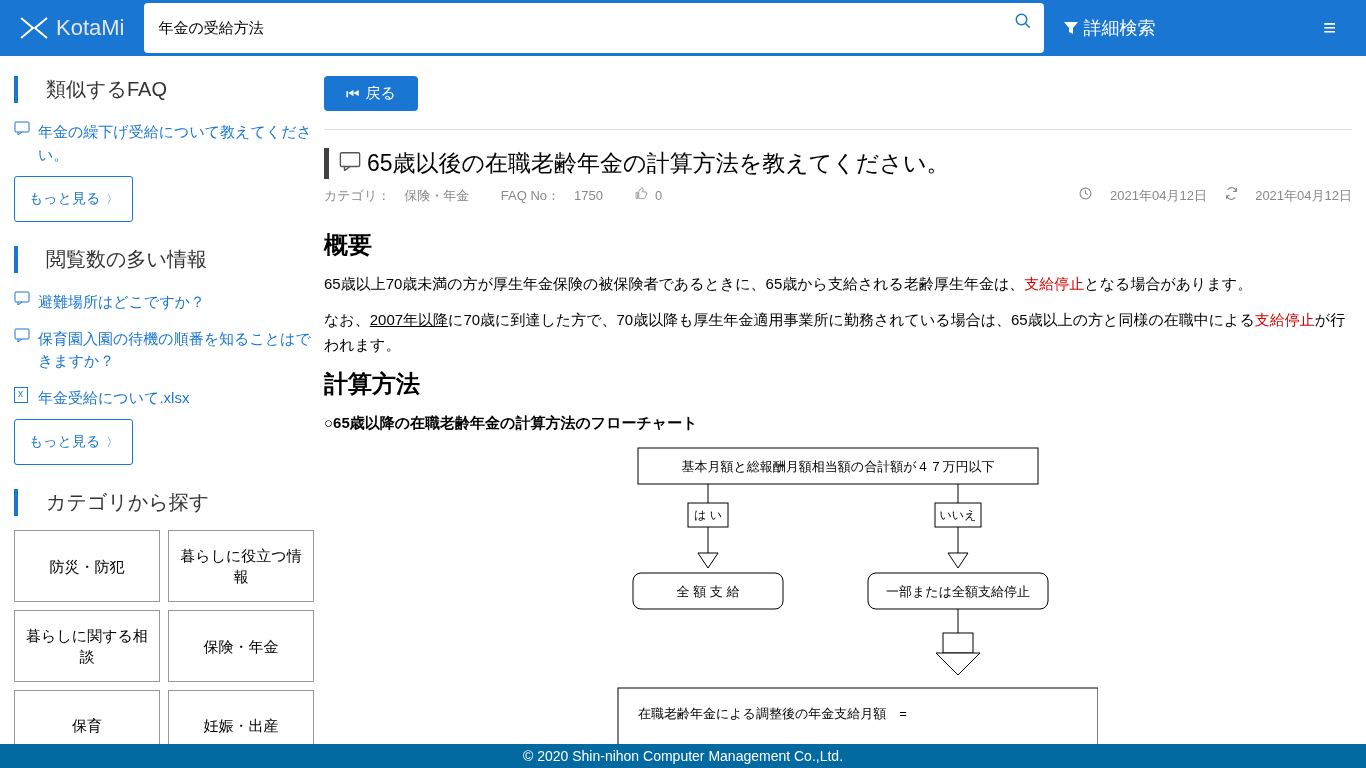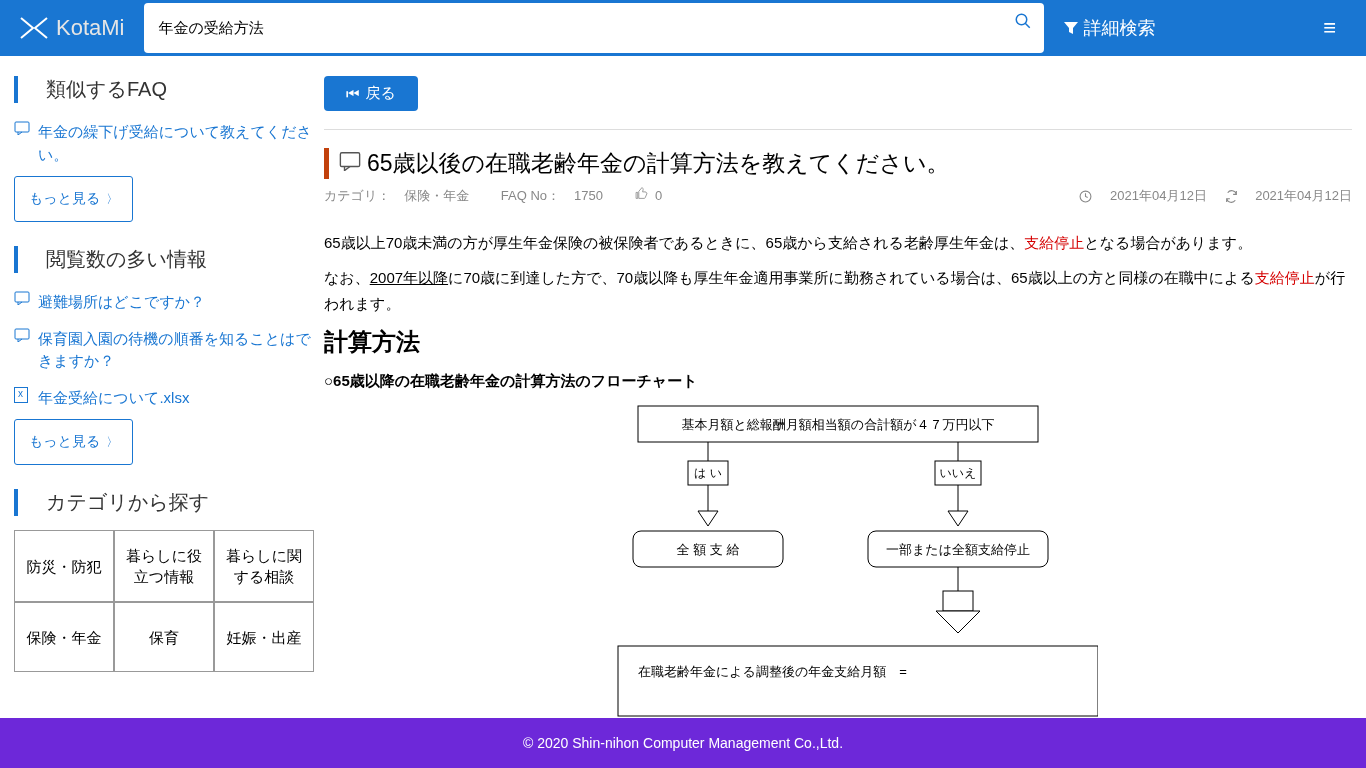--- a/index.html
+++ b/index.html
@@ -15,40 +15,40 @@
 .menu-btn{color:#fff;font-size:22px;cursor:pointer;margin-left:auto;padding:0 10px}
 .container{display:flex;padding:20px 14px 40px;gap:10px}
 .sidebar{width:300px;flex-shrink:0}
 .widget{margin-bottom:24px}
 .widget-title{border-left:4px solid #1976d2;padding-left:28px;font-size:20px;font-weight:500;margin-bottom:14px;color:#333}
 .list-item{display:flex;align-items:flex-start;padding:4px 0;margin-bottom:6px;cursor:pointer}
 .list-item .i{width:18px;margin-right:6px;flex-shrink:0;color:#1976d2}
 .list-item a{color:#1976d2;text-decoration:none;font-size:15px;line-height:1.5}
 .more-btn{display:inline-flex;align-items:center;border:1px solid #1976d2;color:#1976d2;padding:13px 14px;border-radius:3px;background:#fff;cursor:pointer;font-size:14px}
 .more-btn .chev{margin-left:6px;font-size:12px}
-.cat-grid{display:grid;grid-template-columns:1fr 1fr 1fr;}
+.cat-grid{display:grid;grid-template-columns:1fr 1fr;gap:8px}
 .cat-tile{border:1px solid #999;padding:14px 8px;text-align:center;font-size:15px;min-height:70px;display:flex;align-items:center;justify-content:center;cursor:pointer;line-height:1.4}
 .main{flex:1;min-width:0}
 .back-btn{background:#1976d2;color:#fff;border:none;padding:8px 22px;border-radius:4px;font-size:15px;cursor:pointer;display:inline-flex;align-items:center}
 .back-btn .i{margin-right:6px}
 .article{border-top:1px solid #ddd;margin-top:18px;padding-top:18px}
-.article-title{border-left:5px solid #c2410c;padding-left:10px;font-size:23px;font-weight:400;display:flex;align-items:center}
+.article-title{border-left:5px solid #404040;padding-left:10px;font-size:23px;font-weight:400;display:flex;align-items:center}
 .article-title .i{margin-right:6px;color:#555}
 .meta{display:flex;justify-content:space-between;align-items:center;color:#888;font-size:13px;margin-top:8px}
 .meta-left span{margin-right:14px}
-.meta-right span{margin-left:14px;display:inline-flex;align-items:center}
+.meta-right span{margin-left:14px;display:inline-flex;}
 .content{margin-top:24px}
 .content h2{font-size:24px;font-weight:700;margin-bottom:10px}
 .content p{font-size:15px;line-height:1.7;margin-bottom:10px}
 .red{color:#d50000}
 .underl{text-decoration:underline}
 .flowchart{margin-top:14px}
 .fc-title{font-size:15px;font-weight:700}
 .fc-svg{display:block;margin:10px auto 0}
-.footer{position:fixed;bottom:0;left:0;right:0;background:#6d28d9;color:#fff;text-align:center;padding:17px 0;font-size:14px}
+.footer{position:fixed;bottom:0;left:0;right:0;background:#0369a1;color:#fff;text-align:center;padding:4px 0;font-size:14px}
 .xlsx-icon{width:14px;height:16px;display:inline-block;border:1px solid #1976d2;position:relative}
 .xlsx-icon:before{content:"x";position:absolute;font-size:10px;left:3px;top:0;color:#1976d2}
 </style>
 </head>
 <body>
 
 <div class="header">
   <div class="logo">
     <svg width="28" height="22" viewBox="0 0 28 22" fill="none">
         <path d="M1 1 L13 11 L1 21 M27 1 L15 11 L27 21" stroke="#fff" stroke-width="2"></path>
@@ -159,20 +159,21 @@
                 <circle cx="12" cy="12" r="10" stroke="#888" fill="none" stroke-width="2"></circle>
                 <path d="M12 6v6l4 2" stroke="#888" fill="none" stroke-width="2"></path>
               </svg>&nbsp;<span>2021年04月12日</span></span>
           <span><svg width="13" height="13" viewBox="0 0 24 24">
                 <path d="M21 2v6h-6 M3 22v-6h6 M21 8A9 9 0 0 0 5 5 M3 16a9 9 0 0 0 16 3" stroke="#888" fill="none" stroke-width="2"></path>
               </svg>&nbsp;<span>2021年04月12日</span></span>
         </div>
       </div>
 
       <div class="content">
+        <h2>概要</h2>
         <p><span>65歳以上70歳未満の方が厚生年金保険の被保険者であるときに、65歳から支給される老齢厚生年金は、</span><span class="red">支給停止</span><span>となる場合があります。</span></p>
         <p><span>なお、</span><span class="underl">2007年以降</span><span>に70歳に到達した方で、70歳以降も厚生年金適用事業所に勤務されている場合は、65歳以上の方と同様の在職中による</span><span class="red">支給停止</span><span>が行われます。</span></p>
 
         <h2>計算方法</h2>
         <div class="flowchart">
           <div class="fc-title">○65歳以降の在職老齢年金の計算方法のフローチャート</div>
           <svg class="fc-svg" width="520" height="330" viewBox="0 0 520 330">
             <rect x="60" y="5" width="400" height="36" fill="#fff" stroke="#000"></rect>
             <text x="260" y="28" text-anchor="middle" font-size="13">基本月額と総報酬月額相当額の合計額が４７万円以下</text>
             <line x1="130" y1="41" x2="130" y2="110" stroke="#000"></line>

